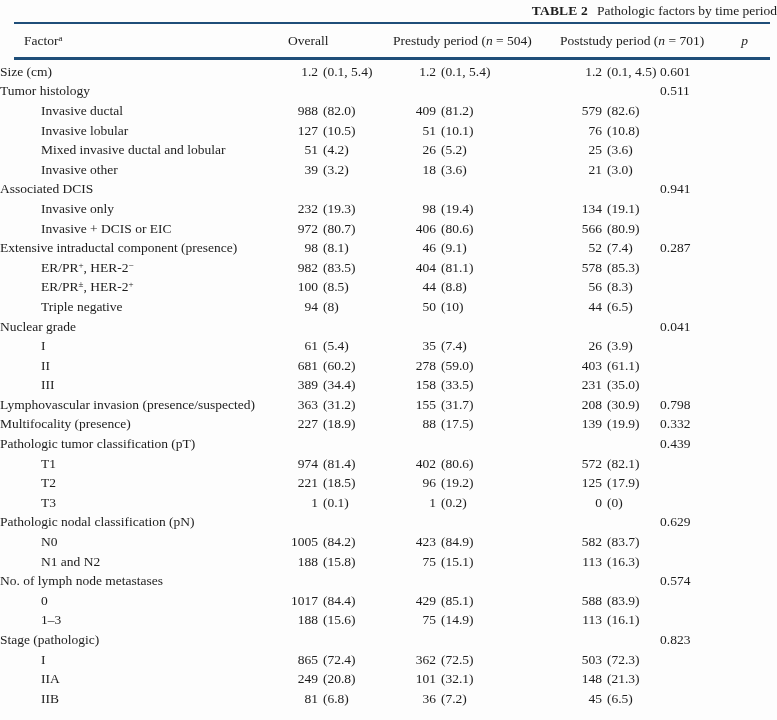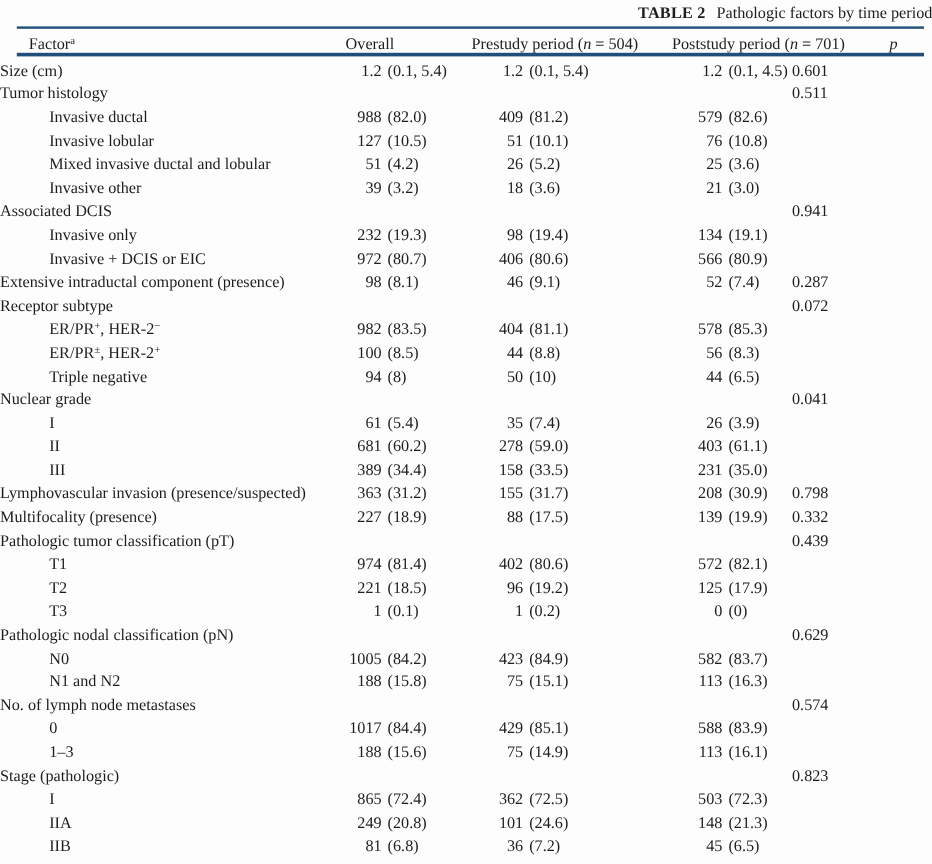--- a/index.html
+++ b/index.html
@@ -18,21 +18,21 @@
   }
   .caption .cap-label{font-weight:bold;letter-spacing:.2px;margin-right:9px;}
   .rule{margin-left:14px;width:756px;background:#1f4e79;}
   .rule-top{height:2px;margin-top:2px;}
   .rule-mid{height:3px;}
   .row{
     display:grid;
     grid-template-columns:268px 110px 117px 165px 1fr;
     align-items:center;
   }
-  .header-row{height:20px;}
+  .header-row{height:33px;}
   .header-row .c{white-space:nowrap;overflow:visible;line-height:25px;}
   .factor-h{padding-left:24px;}
   .overall-h{padding-left:20px;}
   .prestudy-h{padding-left:15px;}
   .poststudy-h{padding-left:65px;}
   .p-h{text-align:right;padding-right:29px;font-style:italic;}
   #rows{padding-top:2px;}
   .body-row{height:19.6px;}
   .c{white-space:nowrap;}
   .factor{}
@@ -205,27 +205,20 @@
           <span class="n">46</span>
           <span class="pct">(9.1)</span>
         </div>
         <div class="c val poststudy">
           <span class="n">52</span>
           <span class="pct">(7.4)</span>
         </div>
         <div class="c pval">0.287</div>
       </div>
       <div class="row body-row">
-        <div class="c factor">Receptor subtype</div>
-        <div class="c val overall"></div>
-        <div class="c val prestudy"></div>
-        <div class="c val poststudy"></div>
-        <div class="c pval">0.072</div>
-      </div>
-      <div class="row body-row">
         <div class="c factor indent"><span>ER/PR</span><sup>+</sup><span>, HER-2</span><sup>−</sup></div>
         <div class="c val overall">
           <span class="n">982</span>
           <span class="pct">(83.5)</span>
         </div>
         <div class="c val prestudy">
           <span class="n">404</span>
           <span class="pct">(81.1)</span>
         </div>
         <div class="c val poststudy">
@@ -510,21 +503,21 @@
         <div class="c pval"></div>
       </div>
       <div class="row body-row">
         <div class="c factor indent">IIA</div>
         <div class="c val overall">
           <span class="n">249</span>
           <span class="pct">(20.8)</span>
         </div>
         <div class="c val prestudy">
           <span class="n">101</span>
-          <span class="pct">(24.6)</span>
+          <span class="pct">(32.1)</span>
         </div>
         <div class="c val poststudy">
           <span class="n">148</span>
           <span class="pct">(21.3)</span>
         </div>
         <div class="c pval"></div>
       </div>
       <div class="row body-row">
         <div class="c factor indent">IIB</div>
         <div class="c val overall">

